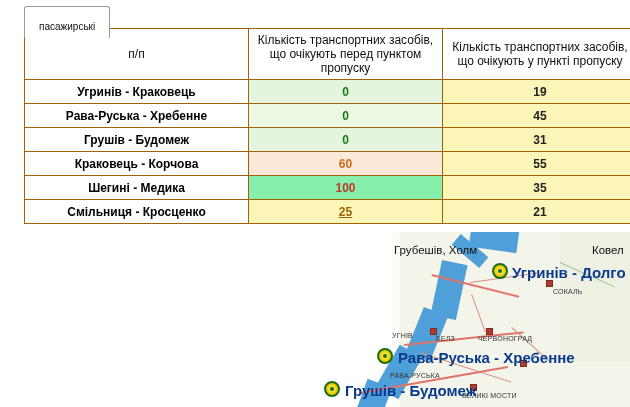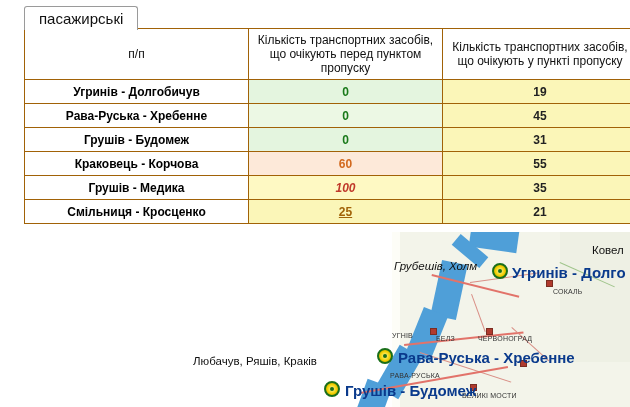--- a/index.html
+++ b/index.html
@@ -19,22 +19,22 @@
   .tab-bar {
     position: absolute;
     left: 24px;
     top: 6px;
     display: flex;
     align-items: flex-end;
     gap: 2px;
     z-index: 5;
   }
   .tab {
-    padding: 4px 14px 4px 14px;
-    font-size: 15px;
+    padding: 12px 14px 4px 14px;
+    font-size: 10px;
     border: 1px solid #9a9a9a;
     border-bottom: none;
     border-radius: 3px 3px 0 0;
     background: #e9e9e9;
     color: #222;
     line-height: 15px;
   }
   .tab.active {
     background: #ffffff;
     color: #111;
@@ -87,21 +87,21 @@
   td.num {
     text-align: center;
     font-weight: bold;
     font-size: 12.5px;
   }
   .g-green { background: #e4f5df; color: #1a7a1a; }
   .g-lgreen { background: #ecf8e4; color: #1a7a1a; }
   .g-yellow { background: #fbf6b8; color: #222; }
   .g-yellow3 { background: #fbf6b8; color: #a16207; text-decoration: underline; }
   .g-orange { background: #fde9d9; color: #d2691e; margin-left: 9px; }
-  .g-red { background: #fef9c3; color: #c0392b; font-style: italic; }
+  .g-red { background: #86efac; color: #c0392b; }
 
   
   .map {
     position: absolute;
     left: 0;
     top: 232px;
     width: 630px;
     height: 175px;
     background: #ffffff;
     overflow: hidden;
@@ -205,41 +205,41 @@
   <table class="data">
     <thead>
       <tr>
         <th class="col-name">п/п</th>
         <th class="col-wait">Кількість транспортних засобів, що очікують перед пунктом пропуску</th>
         <th class="col-inside">Кількість транспортних засобів, що очікують у пункті пропуску</th>
       </tr>
     </thead>
     <tbody>
       <tr>
-        <td class="name">Угринів - Долгобичув</td>
+        <td class="name">Угринів - Краковець</td>
         <td class="num g-green">0</td>
         <td class="num g-yellow">19</td>
       </tr>
       <tr>
         <td class="name">Рава-Руська - Хребенне</td>
         <td class="num g-lgreen">0</td>
         <td class="num g-yellow">45</td>
       </tr>
       <tr>
         <td class="name">Грушів - Будомеж</td>
         <td class="num g-green">0</td>
         <td class="num g-yellow">31</td>
       </tr>
       <tr>
         <td class="name">Краковець - Корчова</td>
         <td class="num g-orange">60</td>
         <td class="num g-yellow">55</td>
       </tr>
       <tr>
-        <td class="name">Грушів - Медика</td>
+        <td class="name">Шегині - Медика</td>
         <td class="num g-red">100</td>
         <td class="num g-yellow">35</td>
       </tr>
       <tr>
         <td class="name">Смільниця - Кросценко</td>
         <td class="num g-yellow3">25</td>
         <td class="num g-yellow">21</td>
       </tr>
     </tbody>
   </table>
@@ -266,23 +266,22 @@
   <div class="road thin" style="left:472px; top:62px; width:40px; transform: rotate(70deg);"></div>
   <div class="road thin" style="left:512px; top:95px; width:50px; transform: rotate(42deg);"></div>
   <div class="road green" style="left:560px; top:30px; width:60px; height:1px; transform: rotate(24deg);"></div>
 
   <div class="city-dot" style="left:546px; top:48px;"></div>
   <div class="city-dot" style="left:430px; top:96px;"></div>
   <div class="city-dot" style="left:486px; top:96px;"></div>
   <div class="city-dot" style="left:520px; top:128px;"></div>
   <div class="city-dot" style="left:470px; top:152px;"></div>
 
-  <div class="map-label" style="left:394px; top:28px;font-style:italic;">Грубешів, Холм</div>
+  <div class="map-label" style="left:394px; top:12px;">Грубешів, Холм</div>
   <div class="map-label" style="left:592px; top:12px;">Ковел</div>
-  <div class="map-label" style="left:193px; top:123px;">Любачув, Ряшів, Краків</div>
 
   <div class="map-label small" style="left:553px; top:56px;">СОКАЛЬ</div>
   <div class="map-label small" style="left:392px; top:100px;">УГНІВ</div>
   <div class="map-label small" style="left:436px; top:103px;">БЕЛЗ</div>
   <div class="map-label small" style="left:478px; top:103px;">ЧЕРВОНОГРАД</div>
   <div class="map-label small" style="left:390px; top:140px;">РАВА-РУСЬКА</div>
   <div class="map-label small" style="left:462px; top:160px;">ВЕЛИКІ МОСТИ</div>
 
   <div class="cp-marker" style="left:492px; top:31px;"></div>
   <div class="cp-label" style="left:512px; top:32px;">Угринів - Долго</div>

